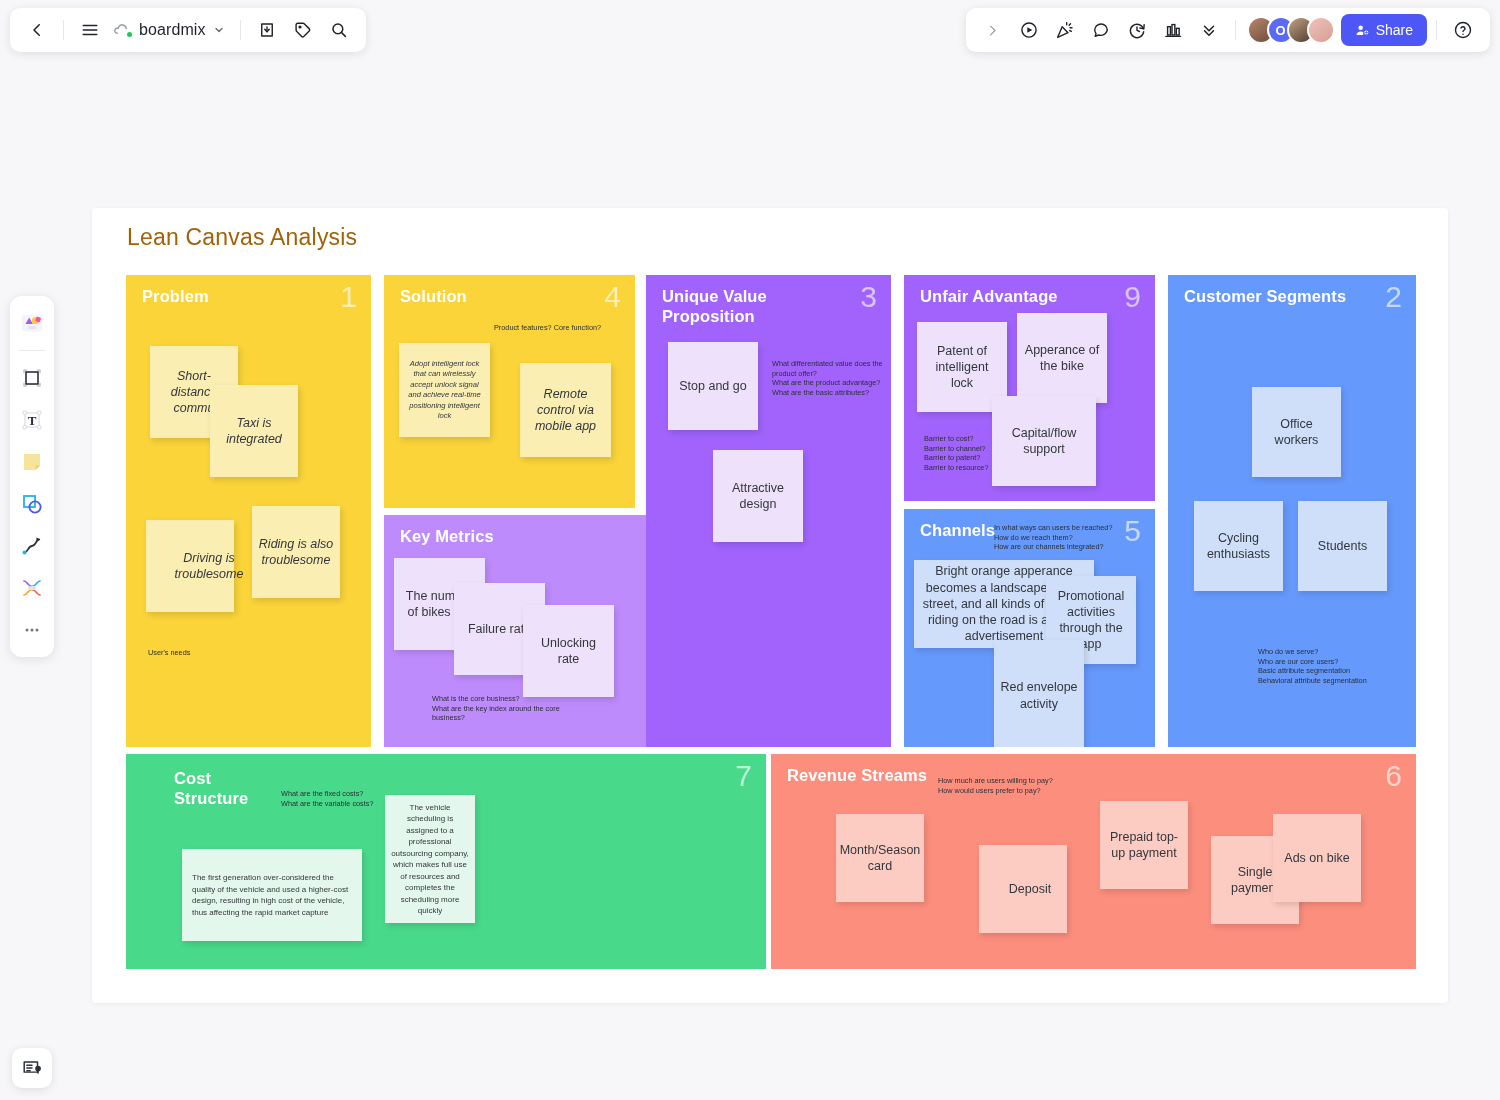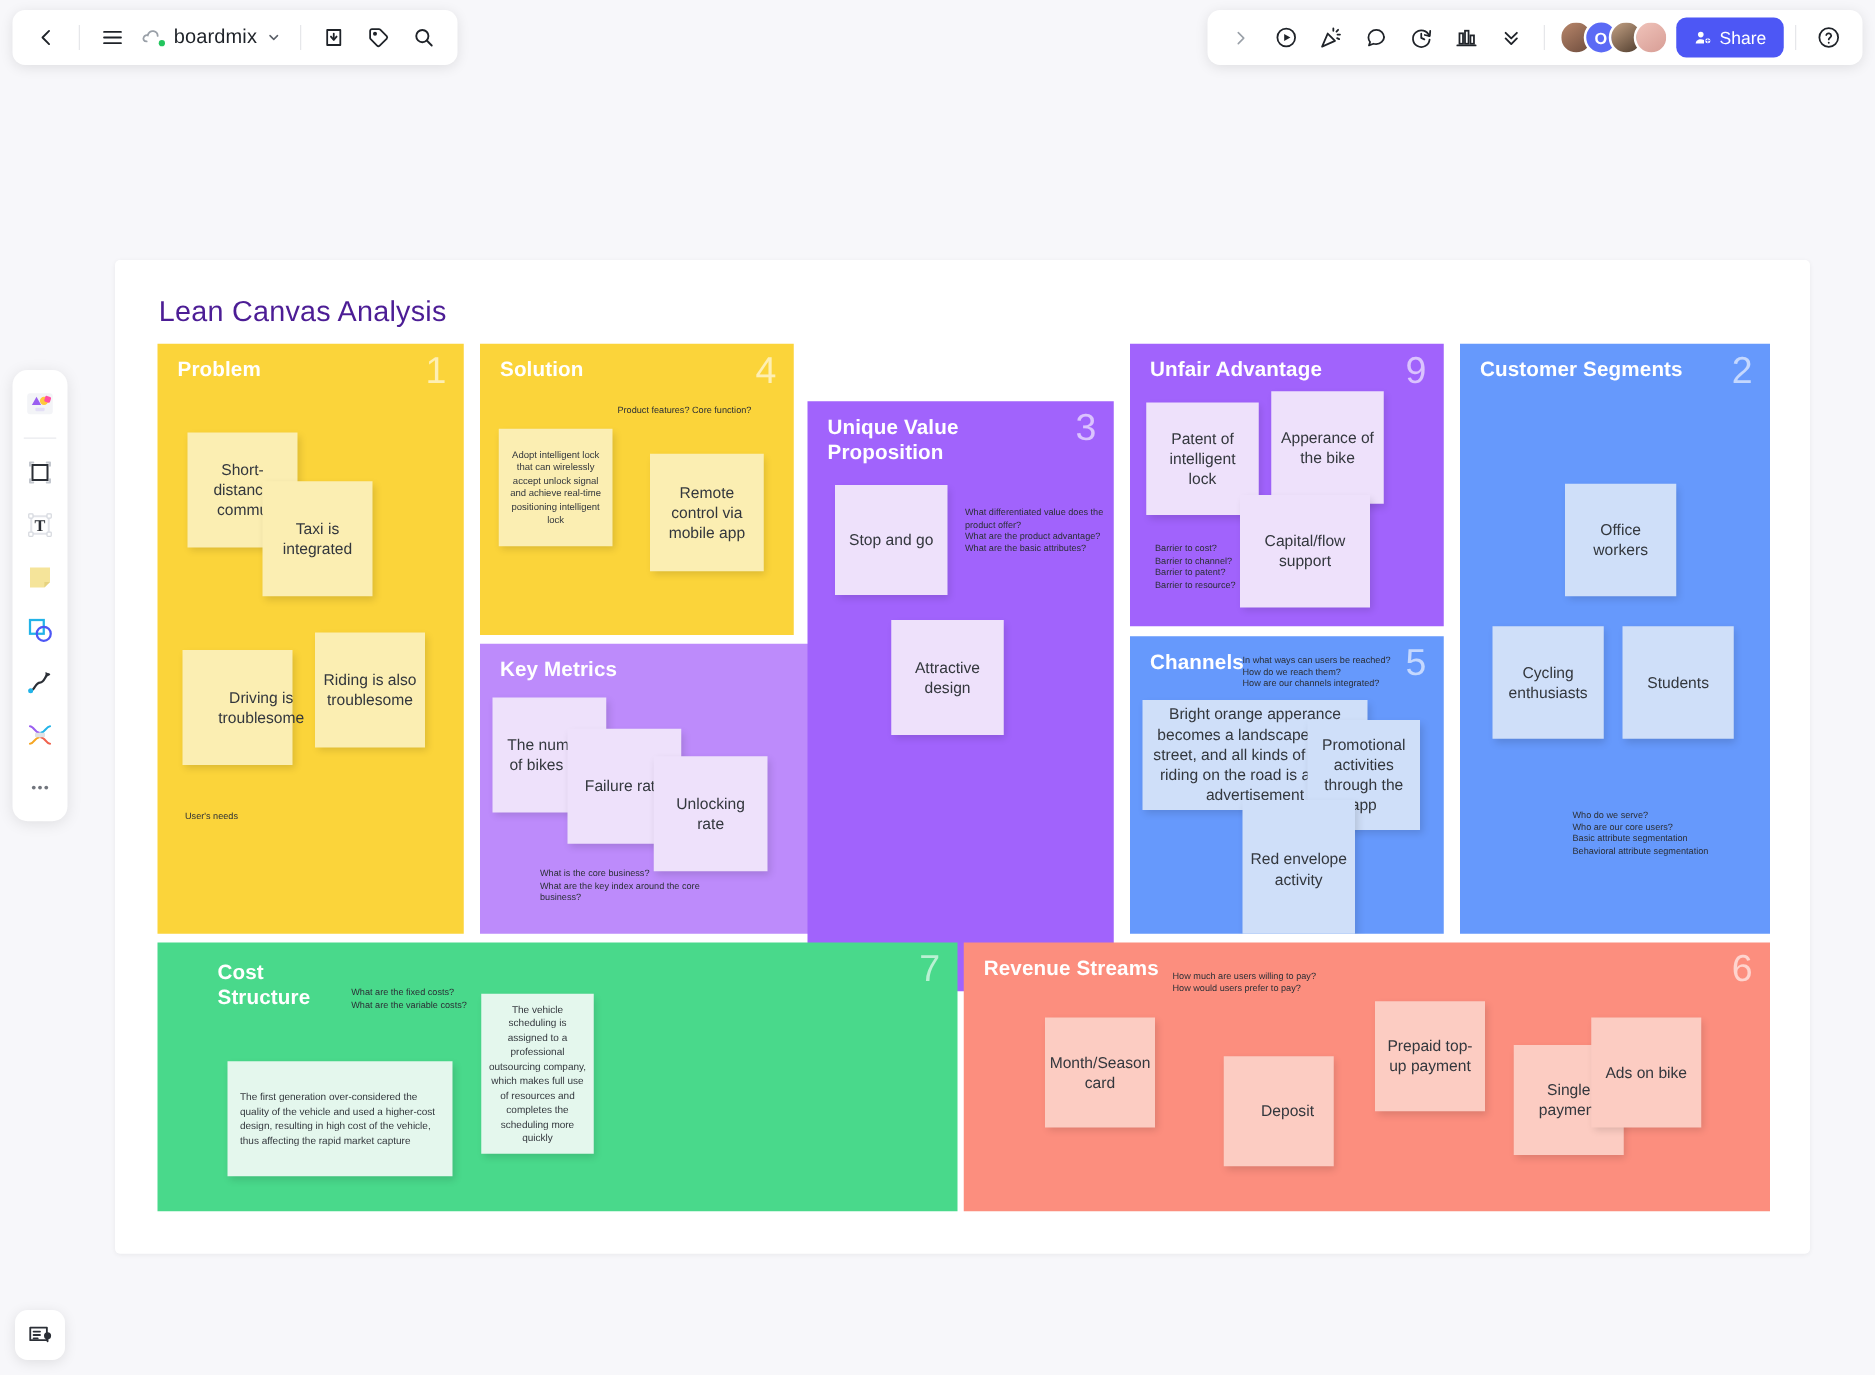--- a/index.html
+++ b/index.html
@@ -92,21 +92,21 @@
   
   .board {
     position: absolute; left: 92px; top: 208px;
     width: 1356px; height: 795px;
     background: #ffffff;
     border-radius: 4px;
     box-shadow: 0 1px 4px rgba(0,0,0,0.06);
   }
   .board-title {
     position: absolute; left: 35px; top: 16px;
-    font-size: 23px; color: #4c1d95; letter-spacing: .2px; margin-top: 12px;
+    font-size: 23px; color: #a16207; letter-spacing: .2px;
   }
 
   .canvas-grid { position: absolute; left: 0; top: 0; width: 100%; height: 100%; }
 
   .cell {
     position: absolute;
     overflow: hidden;
   }
   .cell-title {
     position: absolute; left: 16px; top: 11px;
@@ -135,21 +135,21 @@
   }
 
   
   .c-yellow  { background: #fbd43a; }
   .c-purple  { background: #a163fc; }
   .c-lpurple { background: #bd8bfb; }
   .c-blue    { background: #6699fc; }
   .c-green   { background: #49d98b; }
   .c-coral   { background: #fc8e7e; }
 
-  .n-yellow  { background: #fbeeb2; }
+  .n-yellow  { background: #fbeeb2; font-style: italic; }
   .n-purple  { background: #eee1fb; }
   .n-blue    { background: #cfdff9; }
   .n-green   { background: #e4f7ed; }
   .n-coral   { background: #fcccc2; }
 </style>
 </head>
 <body>
 
 <div class="top-left-bar">
   <div class="tbtn">
@@ -375,21 +375,21 @@
     <div class="cell c-lpurple" style="left:292px; top:307px; width:302px; height:232px;">
       <div class="cell-title">Key Metrics</div>
       <div class="cell-num">8</div>
       <div class="note n-purple" style="left:10px; top:43px; width:91px; height:92px; font-size:12.5px;">The number of bikes put</div>
       <div class="note n-purple" style="left:70px; top:68px; width:91px; height:92px; font-size:12.5px;">Failure rate</div>
       <div class="note n-purple" style="left:139px; top:90px; width:91px; height:92px; font-size:12.5px;">Unlocking rate</div>
       <div class="hint" style="left:48px; top:179px; width:160px;">What is the core business?
 What are the key index around the core business?</div>
     </div>
 
-    <div class="cell c-purple" style="left:554px; top:67px; width:245px; height:472px;margin-top:46px;">
+    <div class="cell c-purple" style="left:554px; top:67px; width:245px; height:472px;">
       <div class="cell-title" style="width:130px;">Unique Value Proposition</div>
       <div class="cell-num">3</div>
       <div class="note n-purple" style="left:22px; top:67px; width:90px; height:88px; font-size:12.5px;">Stop and go</div>
       <div class="hint" style="left:126px; top:84px; width:125px;">What differentiated value does the product offer?
 What are the product advantage?
 What are the basic attributes?</div>
       <div class="note n-purple" style="left:67px; top:175px; width:90px; height:92px; font-size:12.5px;">Attractive design</div>
     </div>
 
     <div class="cell c-purple" style="left:812px; top:67px; width:251px; height:226px;">

